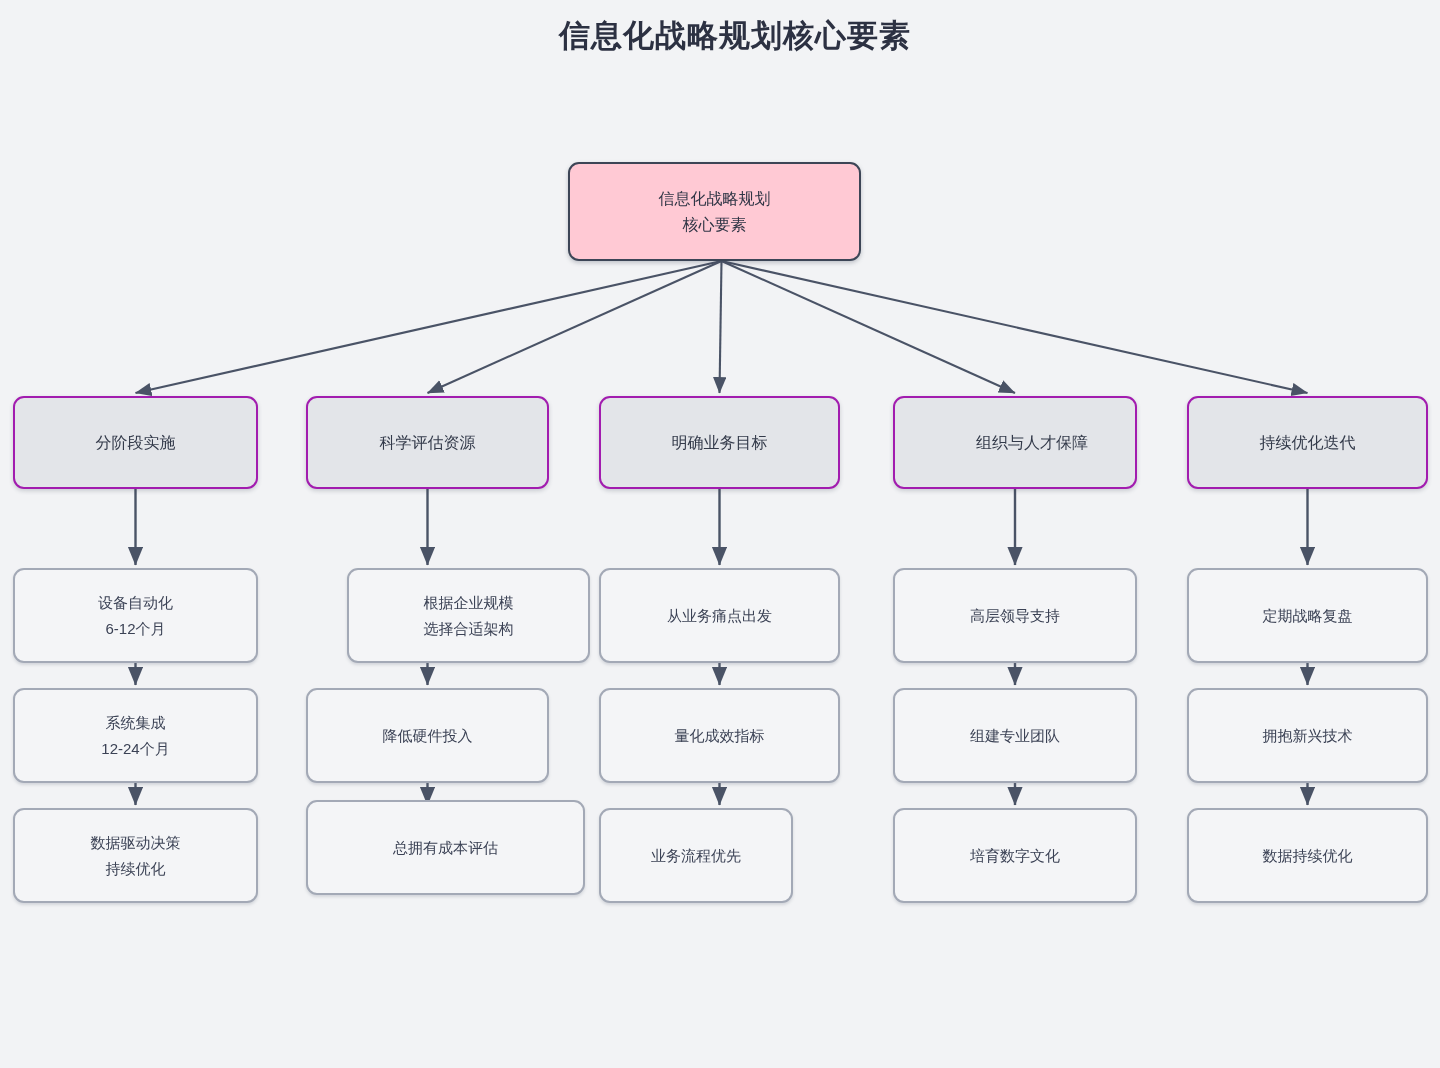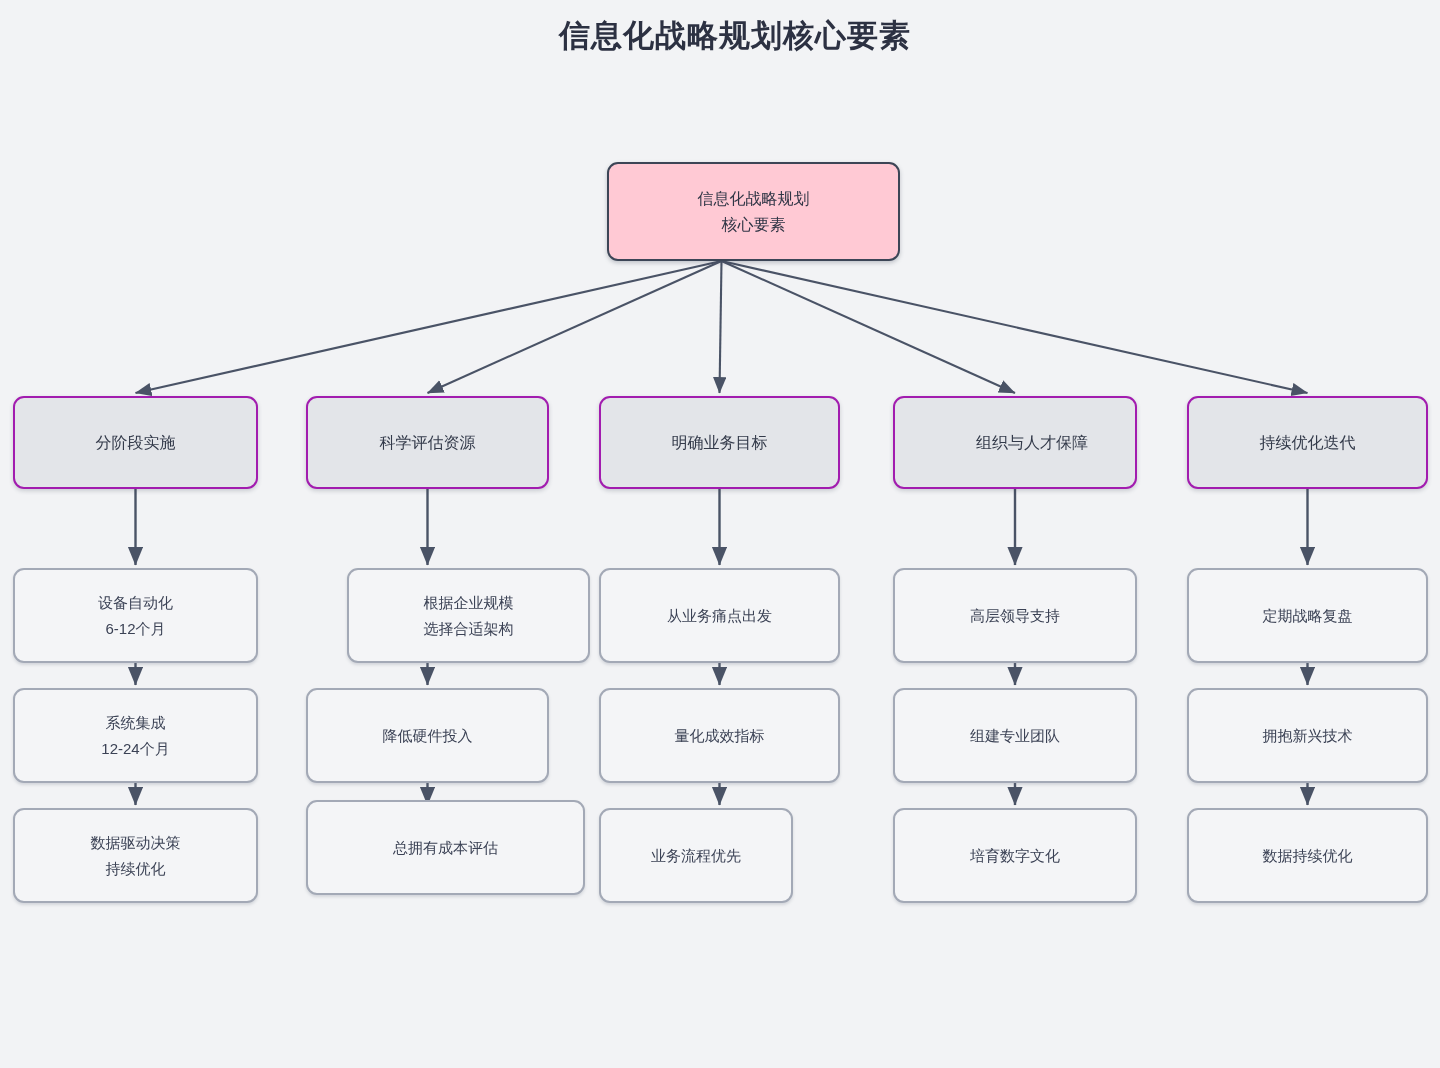--- a/index.html
+++ b/index.html
@@ -106,21 +106,21 @@
         <line x1="427.5" y1="783" x2="427.5" y2="805"></line>
         <line x1="719.5" y1="663" x2="719.5" y2="685"></line>
         <line x1="719.5" y1="783" x2="719.5" y2="805"></line>
         <line x1="1015" y1="663" x2="1015" y2="685"></line>
         <line x1="1015" y1="783" x2="1015" y2="805"></line>
         <line x1="1307.5" y1="663" x2="1307.5" y2="685"></line>
         <line x1="1307.5" y1="783" x2="1307.5" y2="805"></line>
       </g>
   </svg>
 
-  <div class="node node-root" style="left:607px; top:162px; width:293px; height:99px;">
+  <div class="node node-root" style="left:568px; top:162px; width:293px; height:99px;">
     <span>信息化战略规划
 核心要素</span>
   </div>
 
   <div id="nodes-layer">
       <div class="node node-branch" style="left: 13px; top: 396px; width: 245px; height: 93px;"><span>分阶段实施</span></div>
       <div class="node node-leaf" style="left: 13px; top: 568px; width: 245px; height: 95px;"><span>设备自动化
 6-12个月</span></div>
       <div class="node node-leaf" style="left: 13px; top: 688px; width: 245px; height: 95px;"><span>系统集成
 12-24个月</span></div>

